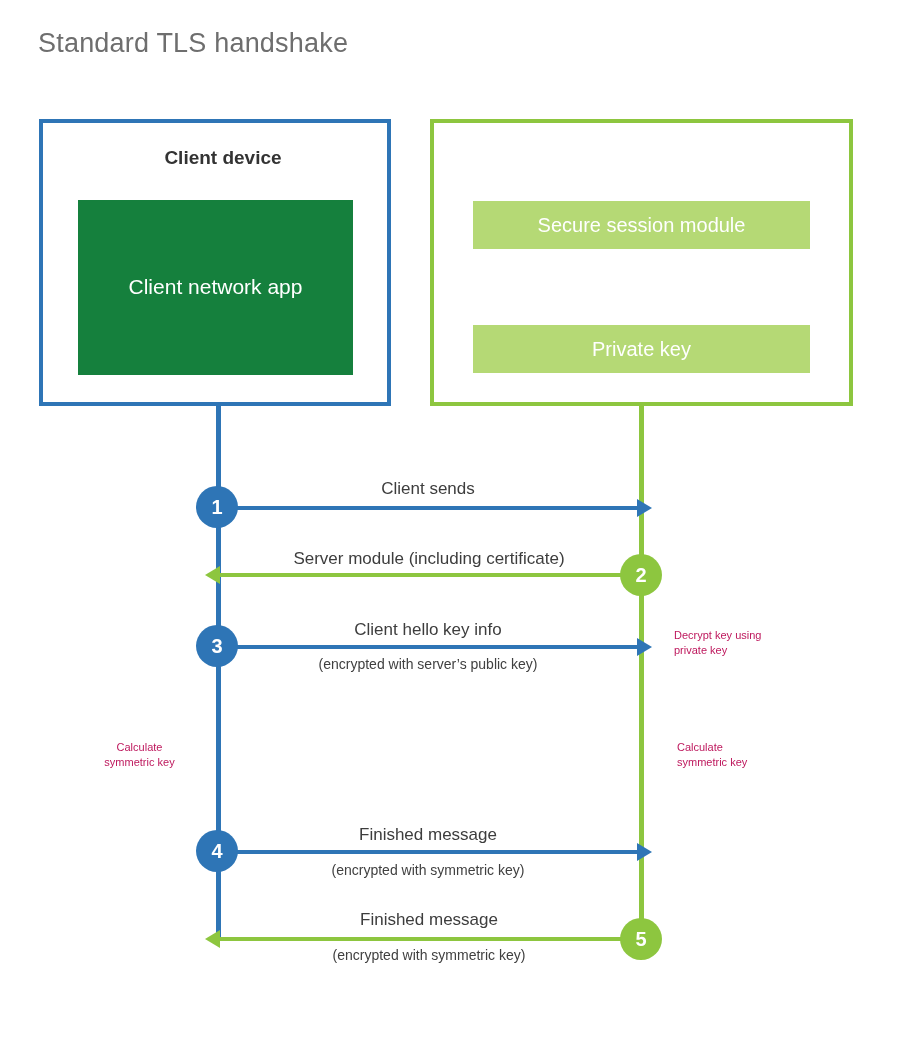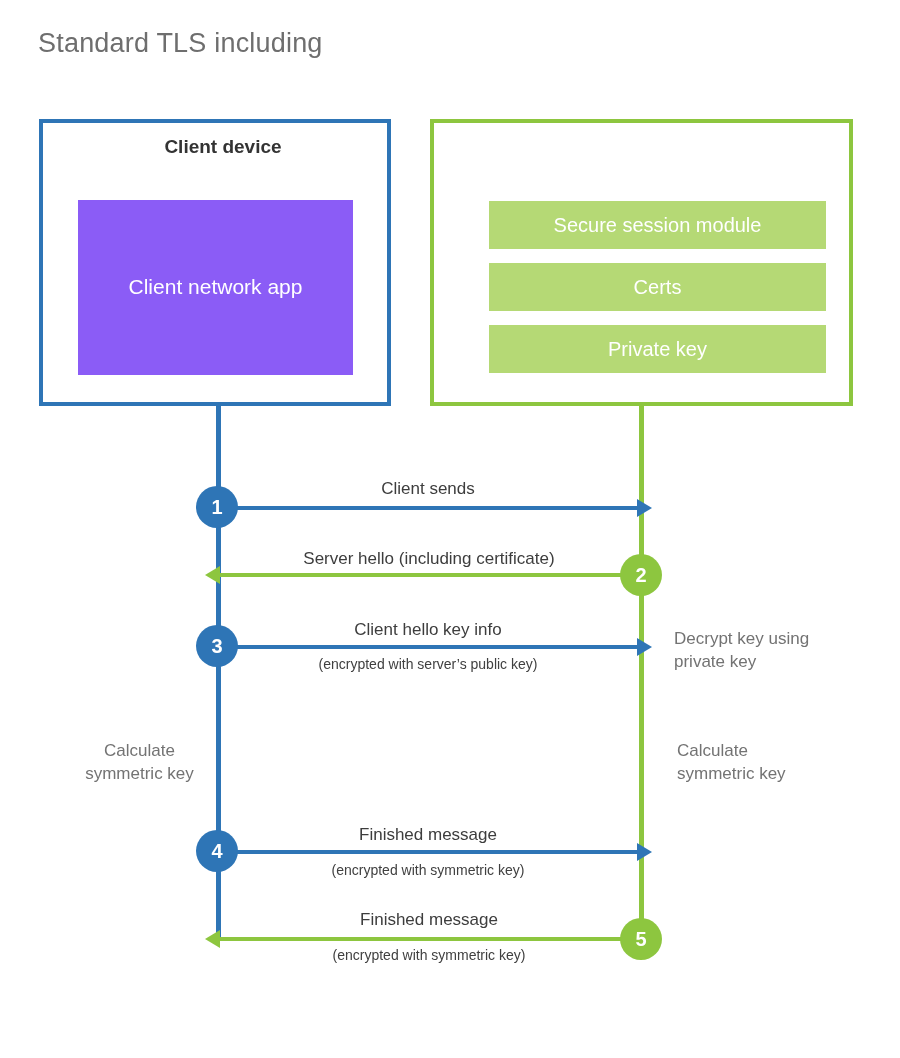--- a/index.html
+++ b/index.html
@@ -45,39 +45,39 @@
     color: #333333;
   }
 
   #client-box {
     left: 39px;
     top: 119px;
     width: 352px;
     height: 287px;
     border: 4px solid #2e75b6;
   }
-  #client-box .box-title { top: 13px; padding-left: 16px; }
+  #client-box .box-title { top: 24px; padding-left: 16px; }
 
   #server-box {
     left: 430px;
     top: 119px;
     width: 423px;
     height: 287px;
     border: 4px solid #8dc63f;
   }
   #server-box .box-title { top: 28px; }
 
   
   .client-app-block {
     position: absolute;
     left: 35px;
     top: 77px;
     width: 275px;
     height: 175px;
-    background: #8b5cf6;
+    background: #15803d;
     color: #ffffff;
     font-size: 21px;
     font-weight: 300;
     display: flex;
     align-items: center;
     justify-content: center;
     text-align: center;
     line-height: 1.35;
     padding: 0 33px;
   }
@@ -88,21 +88,20 @@
     width: 337px;
     height: 48px;
     background: #b5d975;
     color: #ffffff;
     font-size: 20px;
     font-weight: 300;
     display: flex;
     align-items: center;
     justify-content: center;
     text-align: center;
-    margin-left: 16px;
   }
   .server-module-block.m0 { top: 78px; }
   .server-module-block.m1 { top: 140px; }
   .server-module-block.m2 { top: 202px; }
 
   
   .lifeline {
     position: absolute;
     width: 5px;
   }
@@ -177,57 +176,56 @@
     font-size: 14px;
     font-weight: 300;
     color: #404040;
     white-space: nowrap;
     z-index: 4;
   }
 
   
   .side-note {
     position: absolute;
-    font-size: 17px;
-    font-weight: 300;
-    color: #737373;
+    font-size: 11px;
+    font-weight: 300;
+    color: #be185d;
     line-height: 1.35;
   }
   .side-note.right-note { text-align: left; }
   .side-note.left-note  { text-align: center; }
 </style>
 </head>
 <body>
 
-<div class="page-title">Standard TLS including</div>
+<div class="page-title">Standard TLS handshake</div>
 
 <div id="client-box" class="endpoint-box">
   <div class="box-title">Client device</div>
   <div class="client-app-block">Client network app</div>
 </div>
 
 <div id="server-box" class="endpoint-box">
   <div class="server-module-block m0">Secure session module</div>
-  <div class="server-module-block m1">Certs</div>
   <div class="server-module-block m2">Private key</div>
 </div>
 
 <div id="client-lifeline" class="lifeline"></div>
 <div id="server-lifeline" class="lifeline"></div>
 
 <div class="arrow blue to-right" style="left:218px; top:506px; width:420px;">
   <span class="head"></span>
 </div>
 <div class="arrow-label" style="left:218px; top:479px; width:420px;">Client sends</div>
 <div class="step-circle blue" style="left:196px; top:486px;">1</div>
 
 <div class="arrow green to-left" style="left:219px; top:573px; width:420px;">
   <span class="head"></span>
 </div>
-<div class="arrow-label" style="left:219px; top:549px; width:420px;">Server hello (including certificate)</div>
+<div class="arrow-label" style="left:219px; top:549px; width:420px;">Server module (including certificate)</div>
 <div class="step-circle green" style="left:620px; top:554px;">2</div>
 
 <div class="arrow blue to-right" style="left:218px; top:645px; width:420px;">
   <span class="head"></span>
 </div>
 <div class="arrow-label" style="left:218px; top:620px; width:420px;">Client hello key info</div>
 <div class="arrow-sublabel" style="left:218px; top:656px; width:420px;">(encrypted with server’s public key)</div>
 <div class="step-circle blue" style="left:196px; top:625px;">3</div>
 
 <div class="side-note right-note" style="left:674px; top:628px; width:180px; white-space:pre-line;">Decrypt key using

